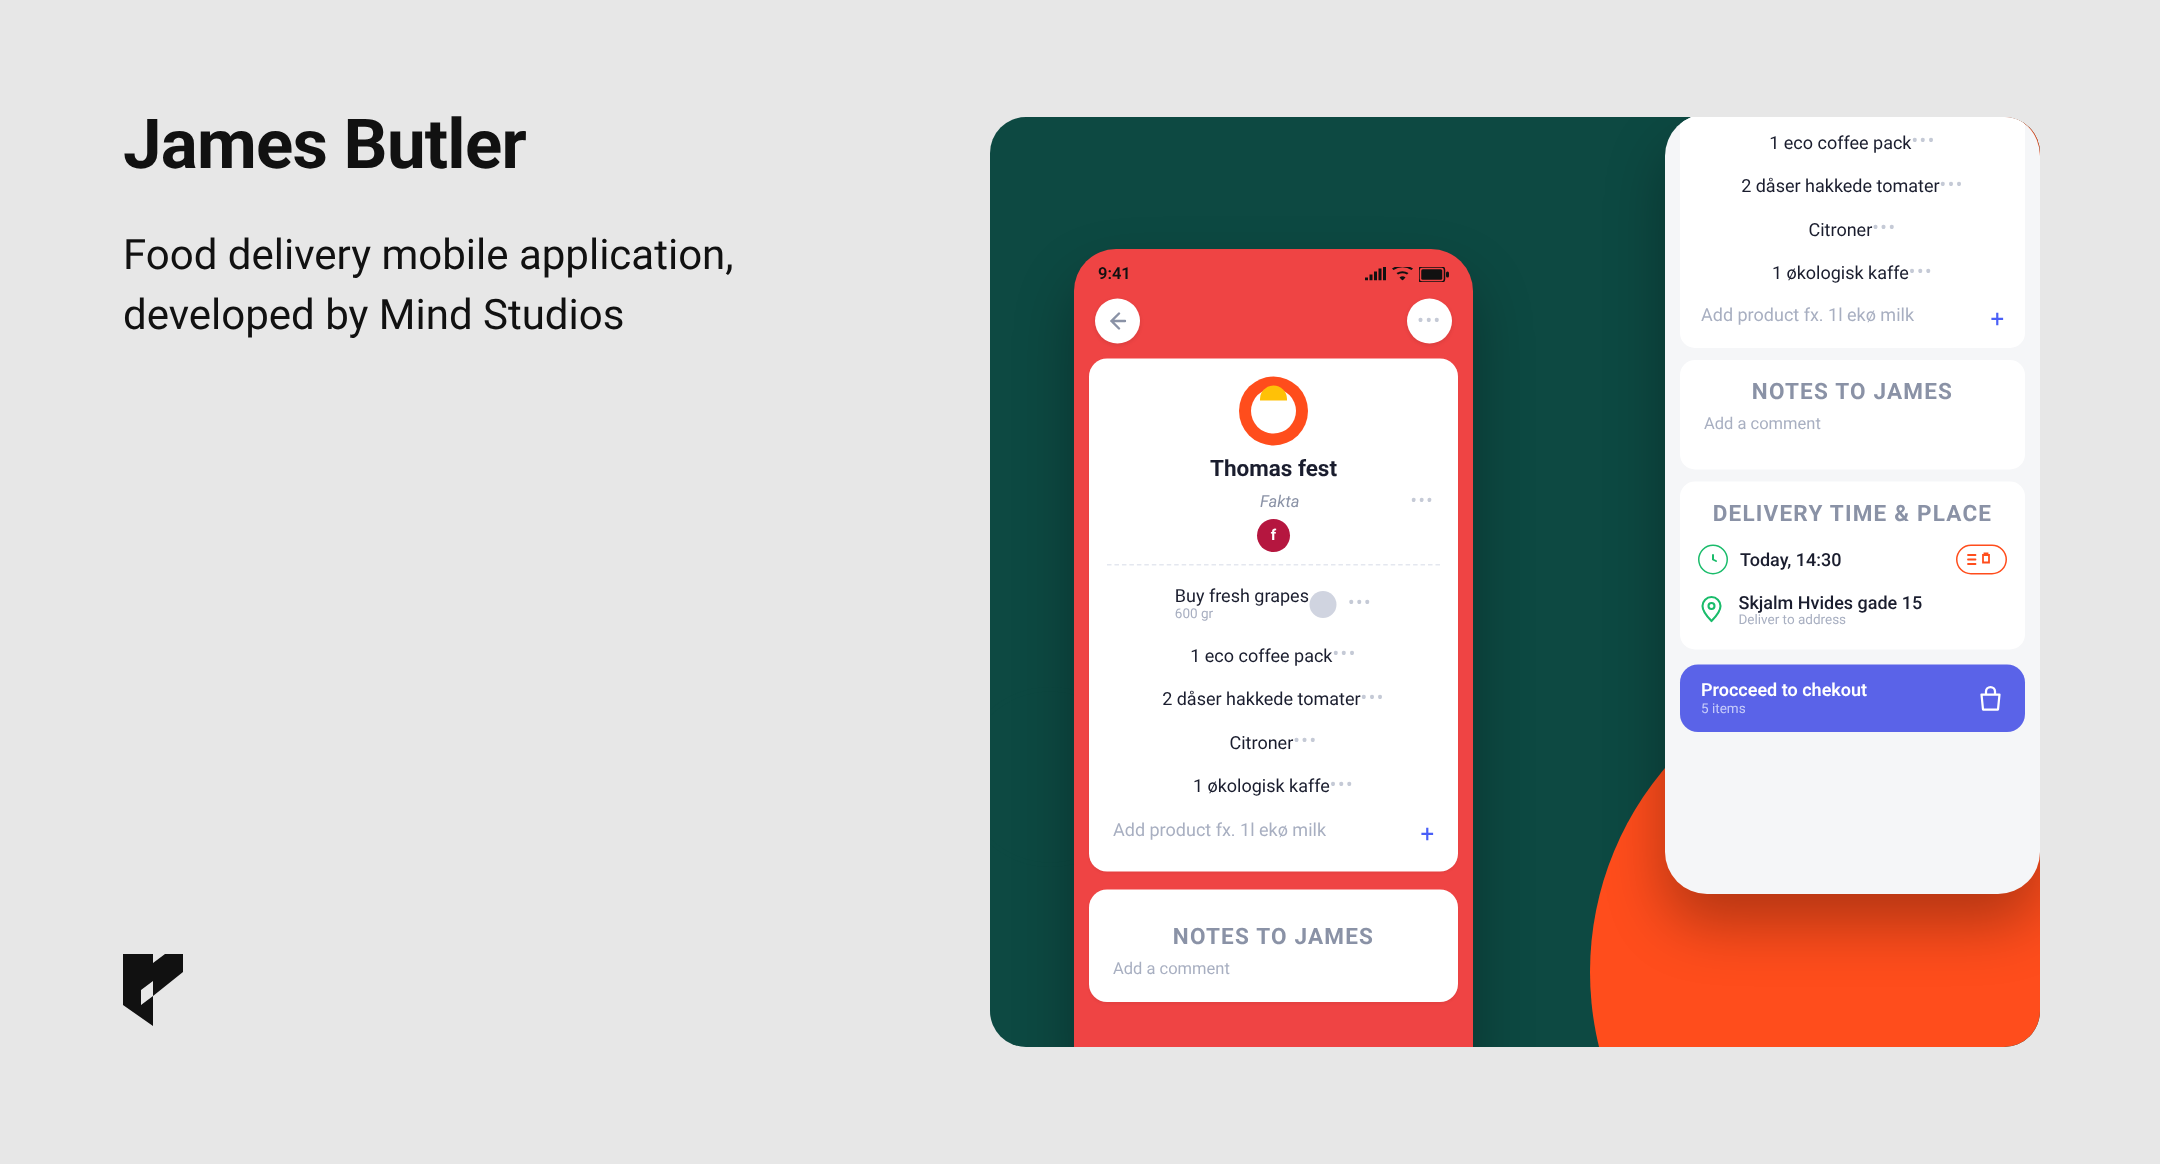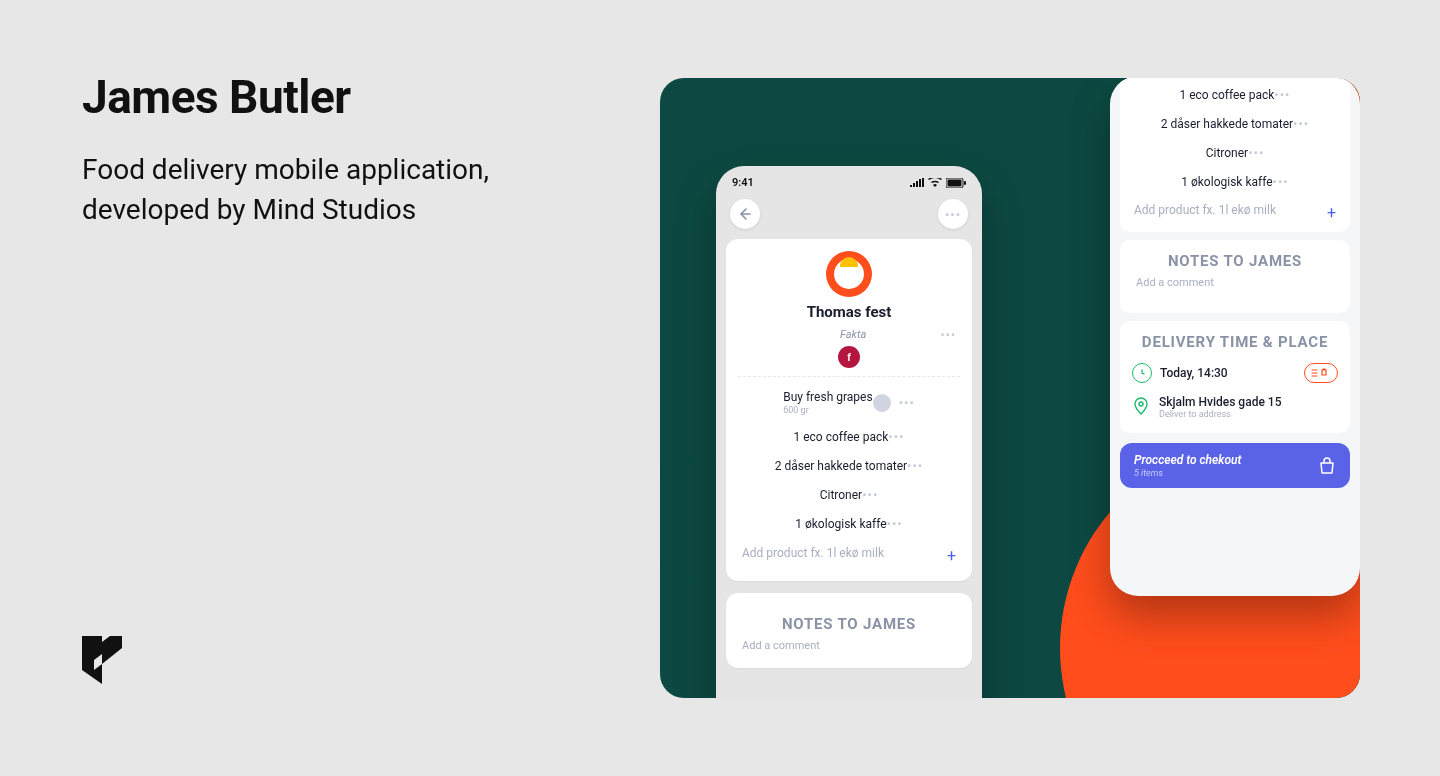--- a/index.html
+++ b/index.html
@@ -12,21 +12,21 @@
   .ms-logo { position:absolute; left:82px; top:636px; width:40px; height:48px; }
 
   
   .showcase { position:absolute; left:660px; top:78px; width:700px; height:620px; background:#0d4942; border-radius:24px; overflow:hidden; }
   .orange1 { position:absolute; width:420px; height:420px; background:#ff4d1c; border-radius:50%; right:-120px; bottom:-160px; }
   .orange2 { position:absolute; width:300px; height:300px; background:#ff4d1c; border-radius:50%; right:-230px; top:-60px; }
   .orange3 { position:absolute; width:180px; height:180px; border:3px solid #ff4d1c; border-radius:50%; right:-40px; top:-20px; background:transparent; }
   .teal-stroke { position:absolute; width:120px; height:120px; border:3px solid #0d4942; border-radius:50%; left:-20px; bottom:120px; }
 
   
-  .phone-left { position:absolute; left:56px; top:88px; width:266px; height:560px; background:#e5e5e5; border-radius:28px; box-shadow:0 20px 40px rgba(0,0,0,0.3); overflow:hidden; }
+  .phone-left { position:absolute; left:56px; top:88px; width:266px; height:560px; background:#ef4444; border-radius:28px; box-shadow:0 20px 40px rgba(0,0,0,0.3); overflow:hidden; }
   .statusbar { display:flex; justify-content:space-between; align-items:center; padding:10px 16px 4px; font-size:11px; font-weight:600; color:#111; }
   .status-icons { display:flex; gap:4px; align-items:center; }
   .topbar { display:flex; justify-content:space-between; padding:6px 14px 10px; }
   .circle-btn { width:30px; height:30px; border-radius:50%; background:#fff; display:flex; align-items:center; justify-content:center; box-shadow:0 1px 3px rgba(0,0,0,0.1); font-size:14px; color:#8a92a6; }
   .card { background:#fff; border-radius:12px; margin:0 10px; padding:12px 0 6px; box-shadow:0 1px 2px rgba(0,0,0,0.05); }
   .avatar { width:46px; height:46px; margin:0 auto 6px; border-radius:50%; background:#ff4d1c; position:relative; overflow:hidden; }
   .avatar::after { content:""; position:absolute; inset:8px; background:#fff; border-radius:50%; }
   .avatar::before { content:""; position:absolute; left:14px; top:6px; width:18px; height:10px; background:#ffc107; border-radius:10px 10px 0 0; z-index:2; }
   .user-name { text-align:center; font-weight:700; font-size:15px; color:#1a1d2e; }
   .store-row { display:flex; justify-content:space-between; align-items:center; padding:6px 16px 0;font-style:italic; }
@@ -55,21 +55,21 @@
 
   .notes-card { background:#fff; margin:8px 10px 0; border-radius:10px; padding:2px 0 14px; }
   .delivery-card { background:#fff; margin:8px 10px 0; border-radius:10px; padding:2px 0 8px; }
   .del-row { display:flex; align-items:center; padding:6px 12px; gap:8px; }
   .del-icon { width:20px; height:20px; border:1.5px solid #1abc6b; border-radius:50%; display:flex; align-items:center; justify-content:center; font-size:10px; color:#1abc6b; flex-shrink:0; }
   .del-text { font-size:12px; color:#1a1d2e; font-weight:500; }
   .del-sub { font-size:9px; color:#a8afc1; }
   .del-pill { margin-left:auto; width:34px; height:20px; border:1.5px solid #ff4d1c; border-radius:12px; display:flex; align-items:center; justify-content:center; }
   .pin-icon { width:18px; height:20px; color:#1abc6b; flex-shrink:0; margin-left:1px; }
 
-  .cta { margin:10px 10px 0; background:#5a63e8; border-radius:12px; padding:10px 14px; display:flex; justify-content:space-between; align-items:center;font-style:italic; }
+  .cta { margin:10px 10px 0; background:#5a63e8; border-radius:12px; padding:10px 14px; display:flex; justify-content:space-between; align-items:center; }
   .cta-text { color:#fff; font-size:12px; font-weight:600; }
   .cta-sub { color:#c8cdfa; font-size:9px; margin-top:1px; }
   .bag { width:18px; height:18px; }
 
   .gap { height:12px; }
 </style>
 </head>
 <body>
 
 <div class="stage">

